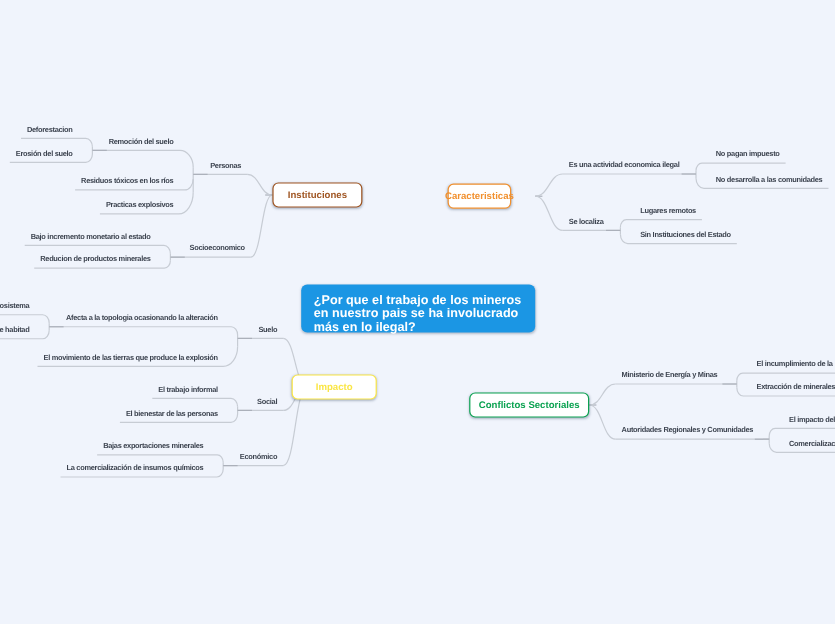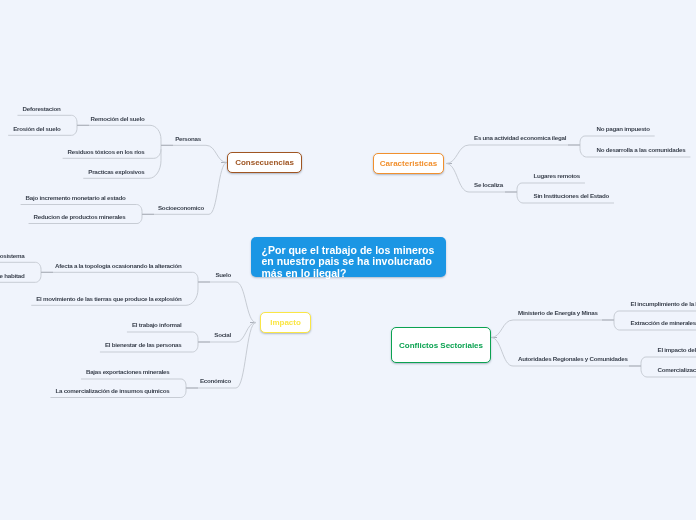--- a/index.html
+++ b/index.html
@@ -121,21 +121,21 @@
       <div class="lbl" style="transform: translate(calc(-100% + 169.5px), 369.3px);">Bajas exportaciones minerales</div>
       <div class="lbl" style="transform: translate(calc(-100% + 169.5px), 387.8px);">La comercialización de insumos químicos</div>
       <div class="lbl" style="transform: translate(518px, 310.3px);">Ministerio de Energía y Minas</div>
       <div class="lbl" style="transform: translate(630.5px, 301.3px);">El incumplimiento de la ley</div>
       <div class="lbl" style="transform: translate(630.5px, 320.3px);">Extracción de minerales</div>
       <div class="lbl" style="transform: translate(518px, 356.3px);">Autoridades Regionales y Comunidades</div>
       <div class="lbl" style="transform: translate(657.5px, 347.3px);">El impacto del medio ambiente</div>
       <div class="lbl" style="transform: translate(657.5px, 367.3px);">Comercialización de minerales</div>
     </div>
   <div id="nodes">
-      <div class="mainnode" style="left: 227px; top: 152px; width: 75px; height: 21px; border: 1.5px solid rgb(159, 85, 34); color: rgb(159, 85, 34);">Consecuencias</div>
-      <div class="mainnode" style="left: 373px; top: 153px; width: 71px; height: 21px; border: 1.5px solid rgb(241, 144, 46); color: rgb(241, 144, 46);">Caracteristicas</div>
-      <div class="mainnode" style="left: 260px; top: 312px; width: 51px; height: 21px; border: 1.5px solid rgb(250, 230, 70); color: rgb(250, 230, 70);">Impacto</div>
-      <div class="mainnode" style="left: 391px; top: 327px; width: 100px; height: 36px; border: 1.5px solid rgb(11, 162, 81); color: rgb(11, 162, 81);">Conflictos Sectoriales</div>
+      <div class="mainnode" style="left: 227px; top: 152px; width: 75px; height: 21px; border: 1.5px solid rgb(159, 85, 34); color: rgb(159, 85, 34);">Instituciones</div>
+      <div class="mainnode" style="left: 373px; top: 153px; width: 53px; height: 21px; border: 1.5px solid rgb(241, 144, 46); color: rgb(241, 144, 46);">Caracteristicas</div>
+      <div class="mainnode" style="left: 243px; top: 312px; width: 71px; height: 21px; border: 1.5px solid rgb(250, 230, 70); color: rgb(250, 230, 70);">Impacto</div>
+      <div class="mainnode" style="left: 391px; top: 327px; width: 100px; height: 21px; border: 1.5px solid rgb(11, 162, 81); color: rgb(11, 162, 81);">Conflictos Sectoriales</div>
       <div class="rootnode" style="left: 251px; top: 237px; width: 195px; height: 40px; background: rgb(27, 150, 228); color: rgb(255, 255, 255);">¿Por que el trabajo de los mineros
 en nuestro pais se ha involucrado
 más en lo ilegal?</div>
     </div>
 </div>
 
 </body></html>

